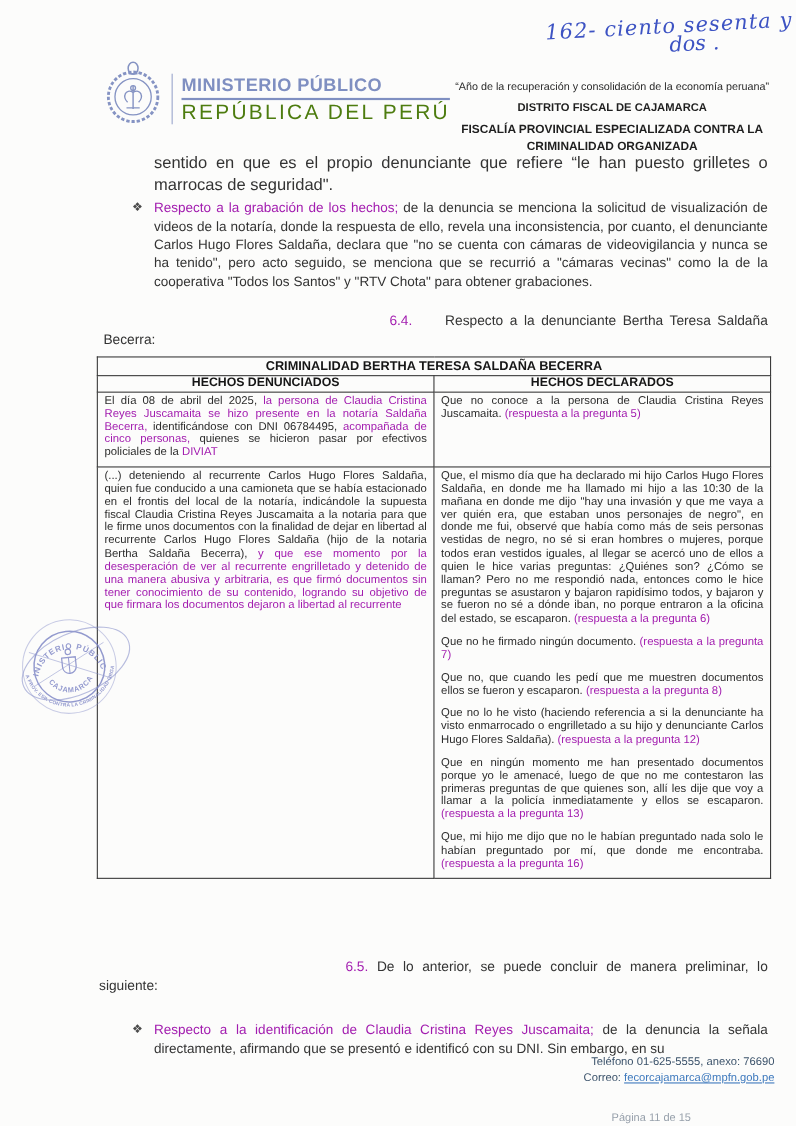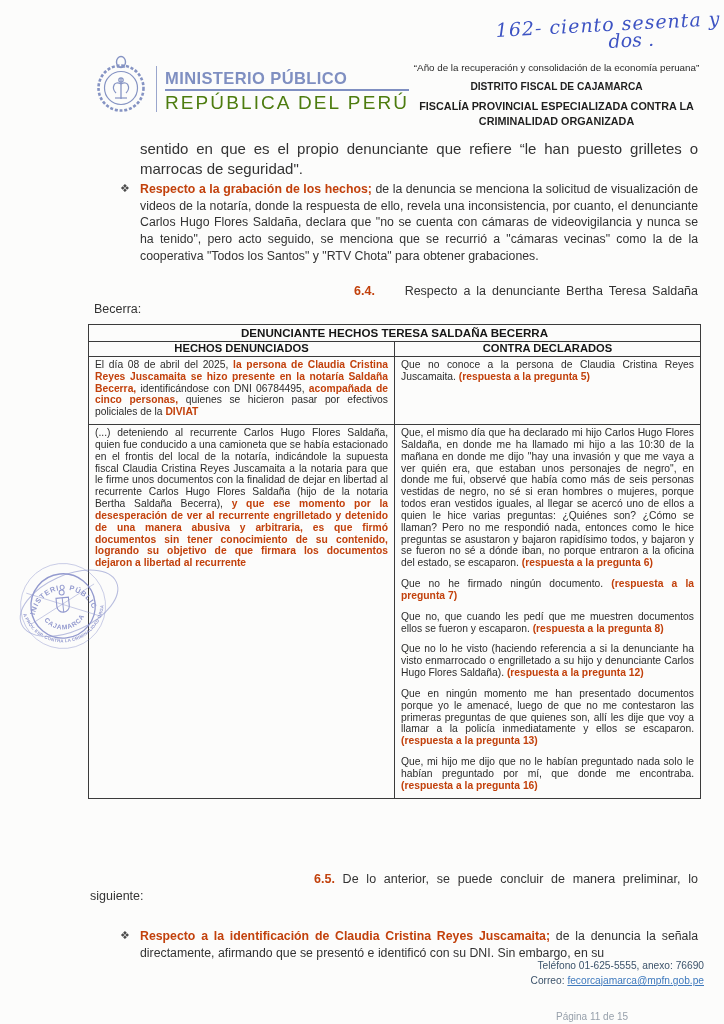--- a/index.html
+++ b/index.html
@@ -15,21 +15,21 @@
   .hand-l1{font-size:19px; letter-spacing:1px; white-space:nowrap;}
   .hand-l2{font-size:19px; margin-left:112px; margin-top:-5px;}
   
   .header{position:absolute; top:54px; left:94px; right:20px; display:flex; align-items:flex-start;}
   .brand{display:flex; align-items:center;}
   .brand-divider{width:1px; height:46px; background:#9aa6cc; margin:6px 8px 0 8px;}
   .brand-text{padding-top:10px;}
   .brand-l1{font-size:16.5px; font-weight:bold; color:#7f8fc1; letter-spacing:.4px;
     border-bottom:2px solid #7f8fc1; padding-bottom:1px; white-space:nowrap;}
   .brand-l2{font-size:19px; color:#4d7c0f; letter-spacing:2.1px; margin-top:1px; white-space:nowrap;}
-  .header-right{margin-left:auto; width:402px; text-align:center; color:#1f1f1f; padding-top:8px;}
+  .header-right{margin-left:auto; width:402px; text-align:center; color:#1f1f1f; padding-top:8px;margin-top:12px;}
   .motto{font-size:9.8px; color:#2a2a2a;}
   .district{font-size:10.2px; font-weight:bold; margin-top:8px;}
   .office{font-size:10.8px; font-weight:bold; margin-top:7px; line-height:1.35;}
   
   .p1{position:absolute; top:139px; left:140px; right:26px; font-size:15px; line-height:1.36; text-align:justify;}
   .bullet{display:flex;}
   .bullet-1{position:absolute; top:181px; left:120px; right:26px;}
   .bullet-2{position:absolute; top:928px; left:120px; right:26px;}
   .marker{width:20px; font-size:11px; color:#4a4a4a; padding-top:1px; flex:none;}
   .btext{flex:1; font-size:12.3px; line-height:1.36; text-align:justify;}
@@ -37,21 +37,21 @@
   .sec65{position:absolute; top:871px; left:90px; right:26px; font-size:12.5px; line-height:1.38; text-indent:224px; text-align:justify;}
   
   .dtable{position:absolute; top:324px; left:88px; width:613px; border-collapse:collapse; color:#2c2c2c; table-layout:fixed;}
   .dtable th,.dtable td{border:1px solid #3b3b3b;}
   .tbl-title{font-size:11.6px; padding:1px 4px 2px; color:#161616;}
   .tbl-colh{font-size:11.2px; padding:0 4px 2px; color:#161616;}
   .colw-l{width:49.7%;}
   .cell{vertical-align:top; text-align:justify; font-size:10.3px; line-height:1.15; padding:2px 6px 6px;}
   .cell .rp + .rp{margin-top:9px;}
   .rp{margin:0;}
-  .bseg{font-weight:bold; color:#c2410c;}
+  .bseg{font-weight:normal; color:#a21caf;}
   
   .stamp{position:absolute; top:558px; left:10px; width:112px; height:112px; opacity:.82;
     transform:rotate(-6deg); pointer-events:none;}
   
   .footer{position:absolute; top:958px; right:20px; text-align:right; font-size:10.2px; line-height:1.48; color:#3c536b;}
   .email{color:#3e79bd; text-decoration:underline;}
   .pagenum{position:absolute; top:1011px; left:556px; font-size:10px; color:#97a0ab;}
 </style>
 </head>
 <body>
@@ -105,25 +105,25 @@
       </span>
   </div>
 
   <div class="sec64">
       <div class="rp"><span class="bseg">6.4.</span><span>&nbsp;&nbsp;&nbsp;&nbsp; Respecto a la denunciante Bertha Teresa Saldaña Becerra:</span></div>
     </div>
 
   <table class="dtable">
     <tbody>
         <tr>
-      <th colspan="2" class="tbl-title">DENUNCIANTE HECHOS TERESA SALDAÑA BECERRA</th>
+      <th colspan="2" class="tbl-title">CRIMINALIDAD BERTHA TERESA SALDAÑA BECERRA</th>
     </tr>
     <tr>
       <th class="tbl-colh colw-l">HECHOS DENUNCIADOS</th>
-      <th class="tbl-colh">CONTRA DECLARADOS</th>
+      <th class="tbl-colh">HECHOS DECLARADOS</th>
     </tr>
     <tr>
       <td class="cell">
             <div class="rp"><span>El día 08 de abril del 2025, </span><span class="bseg">la persona de Claudia Cristina Reyes Juscamaita se hizo presente en la notaría Saldaña Becerra,</span><span> identificándose con DNI 06784495, </span><span class="bseg">acompañada de cinco personas,</span><span> quienes se hicieron pasar por efectivos policiales de la </span><span class="bseg">DIVIAT</span></div>
           </td>
       <td class="cell">
             <div class="rp"><span>Que no conoce a la persona de Claudia Cristina Reyes Juscamaita. </span><span class="bseg">(respuesta a la pregunta 5)</span></div>
           </td>
     </tr>
     <tr>

